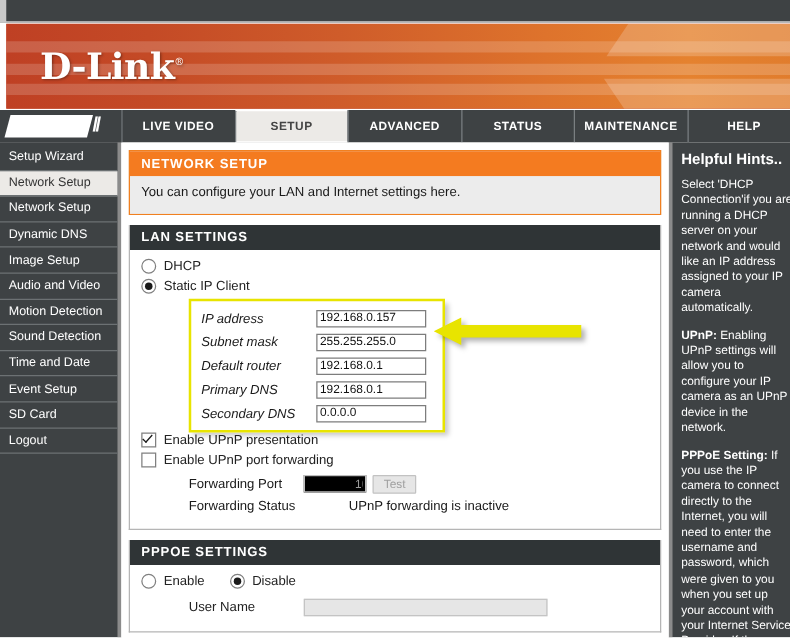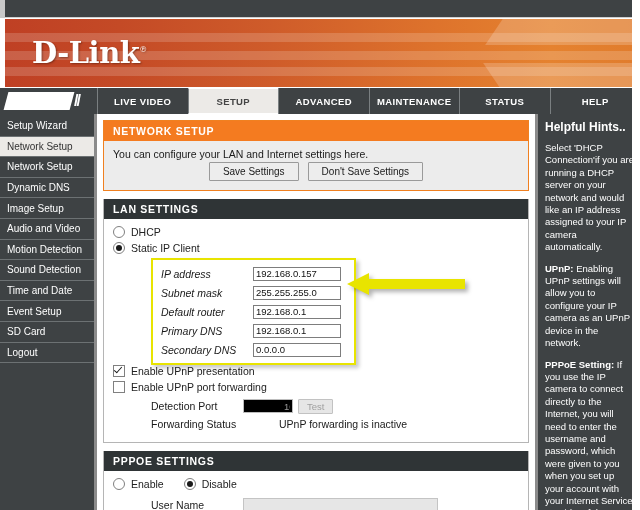--- a/index.html
+++ b/index.html
@@ -433,22 +433,22 @@
   </div>
 
   <div class="navbar">
     <div class="nav-logo-box">
       <div class="nav-logo-white"></div>
       <span class="nav-slash">//</span>
     </div>
     <div class="nav-tab">LIVE VIDEO</div>
     <div class="nav-tab active">SETUP</div>
     <div class="nav-tab">ADVANCED</div>
+    <div class="nav-tab">STATUS</div>
     <div class="nav-tab">MAINTENANCE</div>
-    <div class="nav-tab">STATUS</div>
     <div class="nav-tab">HELP</div>
   </div>
 
   <div class="body-row">
 
     <div class="sidebar">
       <div class="side-item">Setup Wizard</div>
       <div class="side-item active">Network Setup</div>
       <div class="side-item">Network Setup</div>
       <div class="side-item">Dynamic DNS</div>
@@ -461,24 +461,20 @@
       <div class="side-item">SD Card</div>
       <div class="side-item">Logout</div>
     </div>
 
     <div class="content">
 
       <div class="panel-orange">
         <div class="panel-head">NETWORK SETUP</div>
         <div class="panel-body">
           <div class="panel-desc">You can configure your LAN and Internet settings here.</div>
-          <div class="btn-row">
-            <button class="btn">Save Settings</button>
-            <button class="btn">Don't Save Settings</button>
-          </div>
         </div>
       </div>
 
       <div class="panel-dark">
         <div class="panel-head">LAN SETTINGS</div>
         <div class="panel-body">
 
           <div class="radio-line">
             <span class="radio"></span>
             <span>DHCP</span>
@@ -521,21 +517,21 @@
             <span class="check on"></span>
             <span>Enable UPnP presentation</span>
           </div>
           <div class="check-line">
             <span class="check"></span>
             <span>Enable UPnP port forwarding</span>
           </div>
 
           <div class="upnp-sub">
             <div class="urow">
-              <span class="ulabel">Detection Port</span>
+              <span class="ulabel">Forwarding Port</span>
               <input class="fin disabled" disabled="" value="1024" style="">
               <button class="btn disabled" disabled="">Test</button>
             </div>
             <div class="urow">
               <span class="ulabel">Forwarding Status</span>
               <span class="ustat">UPnP forwarding is inactive</span>
             </div>
           </div>
 
         </div>

